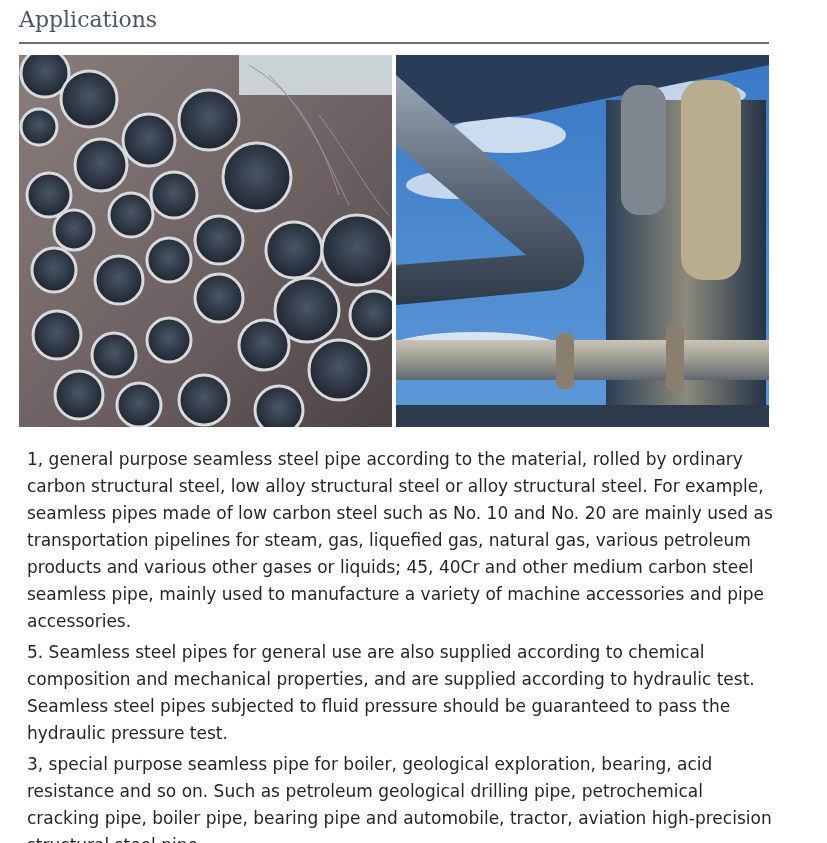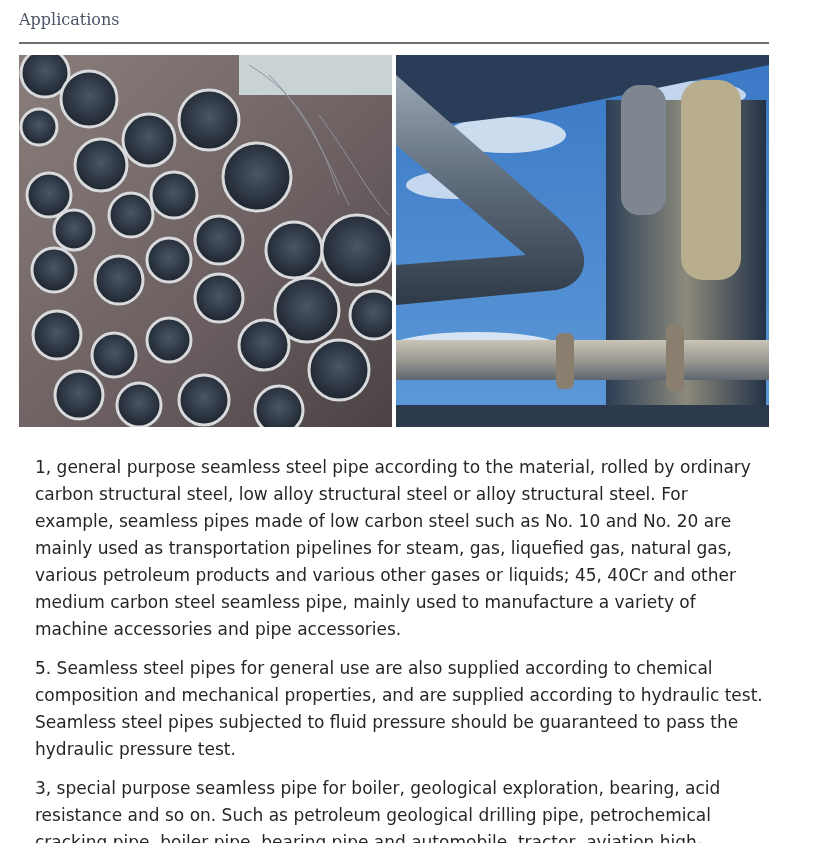--- a/index.html
+++ b/index.html
@@ -1,41 +1,41 @@
 <!DOCTYPE html>
 <html><head>
   <meta charset="utf-8">
   <style>
     html, body { margin: 0; padding: 0; background: #ffffff; }
     body { width: 827px; height: 843px; overflow: hidden; position: relative; }
     .title {
       position: absolute; left: 19px; top: 4px;
       font-family: "DejaVu Serif", "Liberation Serif", serif;
-      font-size: 16px; color: #4a5568; letter-spacing: 0px;
+      font-size: 22px; color: #4a5568; letter-spacing: 0px;
       line-height: 32px;
     }
     .rule {
       position: absolute; left: 19px; top: 42px; width: 750px; height: 2px;
       background: #6b6f73;
     }
     .images {
       position: absolute; left: 19px; top: 55px; width: 750px; height: 372px;
     }
     .img {
       position: absolute; top: 0; height: 372px; overflow: hidden;
     }
     .img.left { left: 0; width: 373px; background: #6f6a6c; }
     .img.right { left: 377px; width: 373px; background: #4a86c8; }
     .img svg { display: block; width: 100%; height: 100%; }
     .text {
       position: absolute; left: 23px; top: 442px; width: 760px;
       font-family: "DejaVu Sans", "Liberation Sans", sans-serif;
       font-size: 17px; line-height: 27px; color: #262626;
     }
-    .para { margin: 12px; }
+    .para { margin: 4px; }
   </style>
 </head>
 <body>
 
 <h2 class="title" style="margin:0;font-weight:normal;">Applications</h2>
 <div class="rule"></div>
 
 <div class="images">
   <div class="img left" title="stacked seamless steel pipes">
     <svg viewBox="0 0 373 372" preserveAspectRatio="none">

